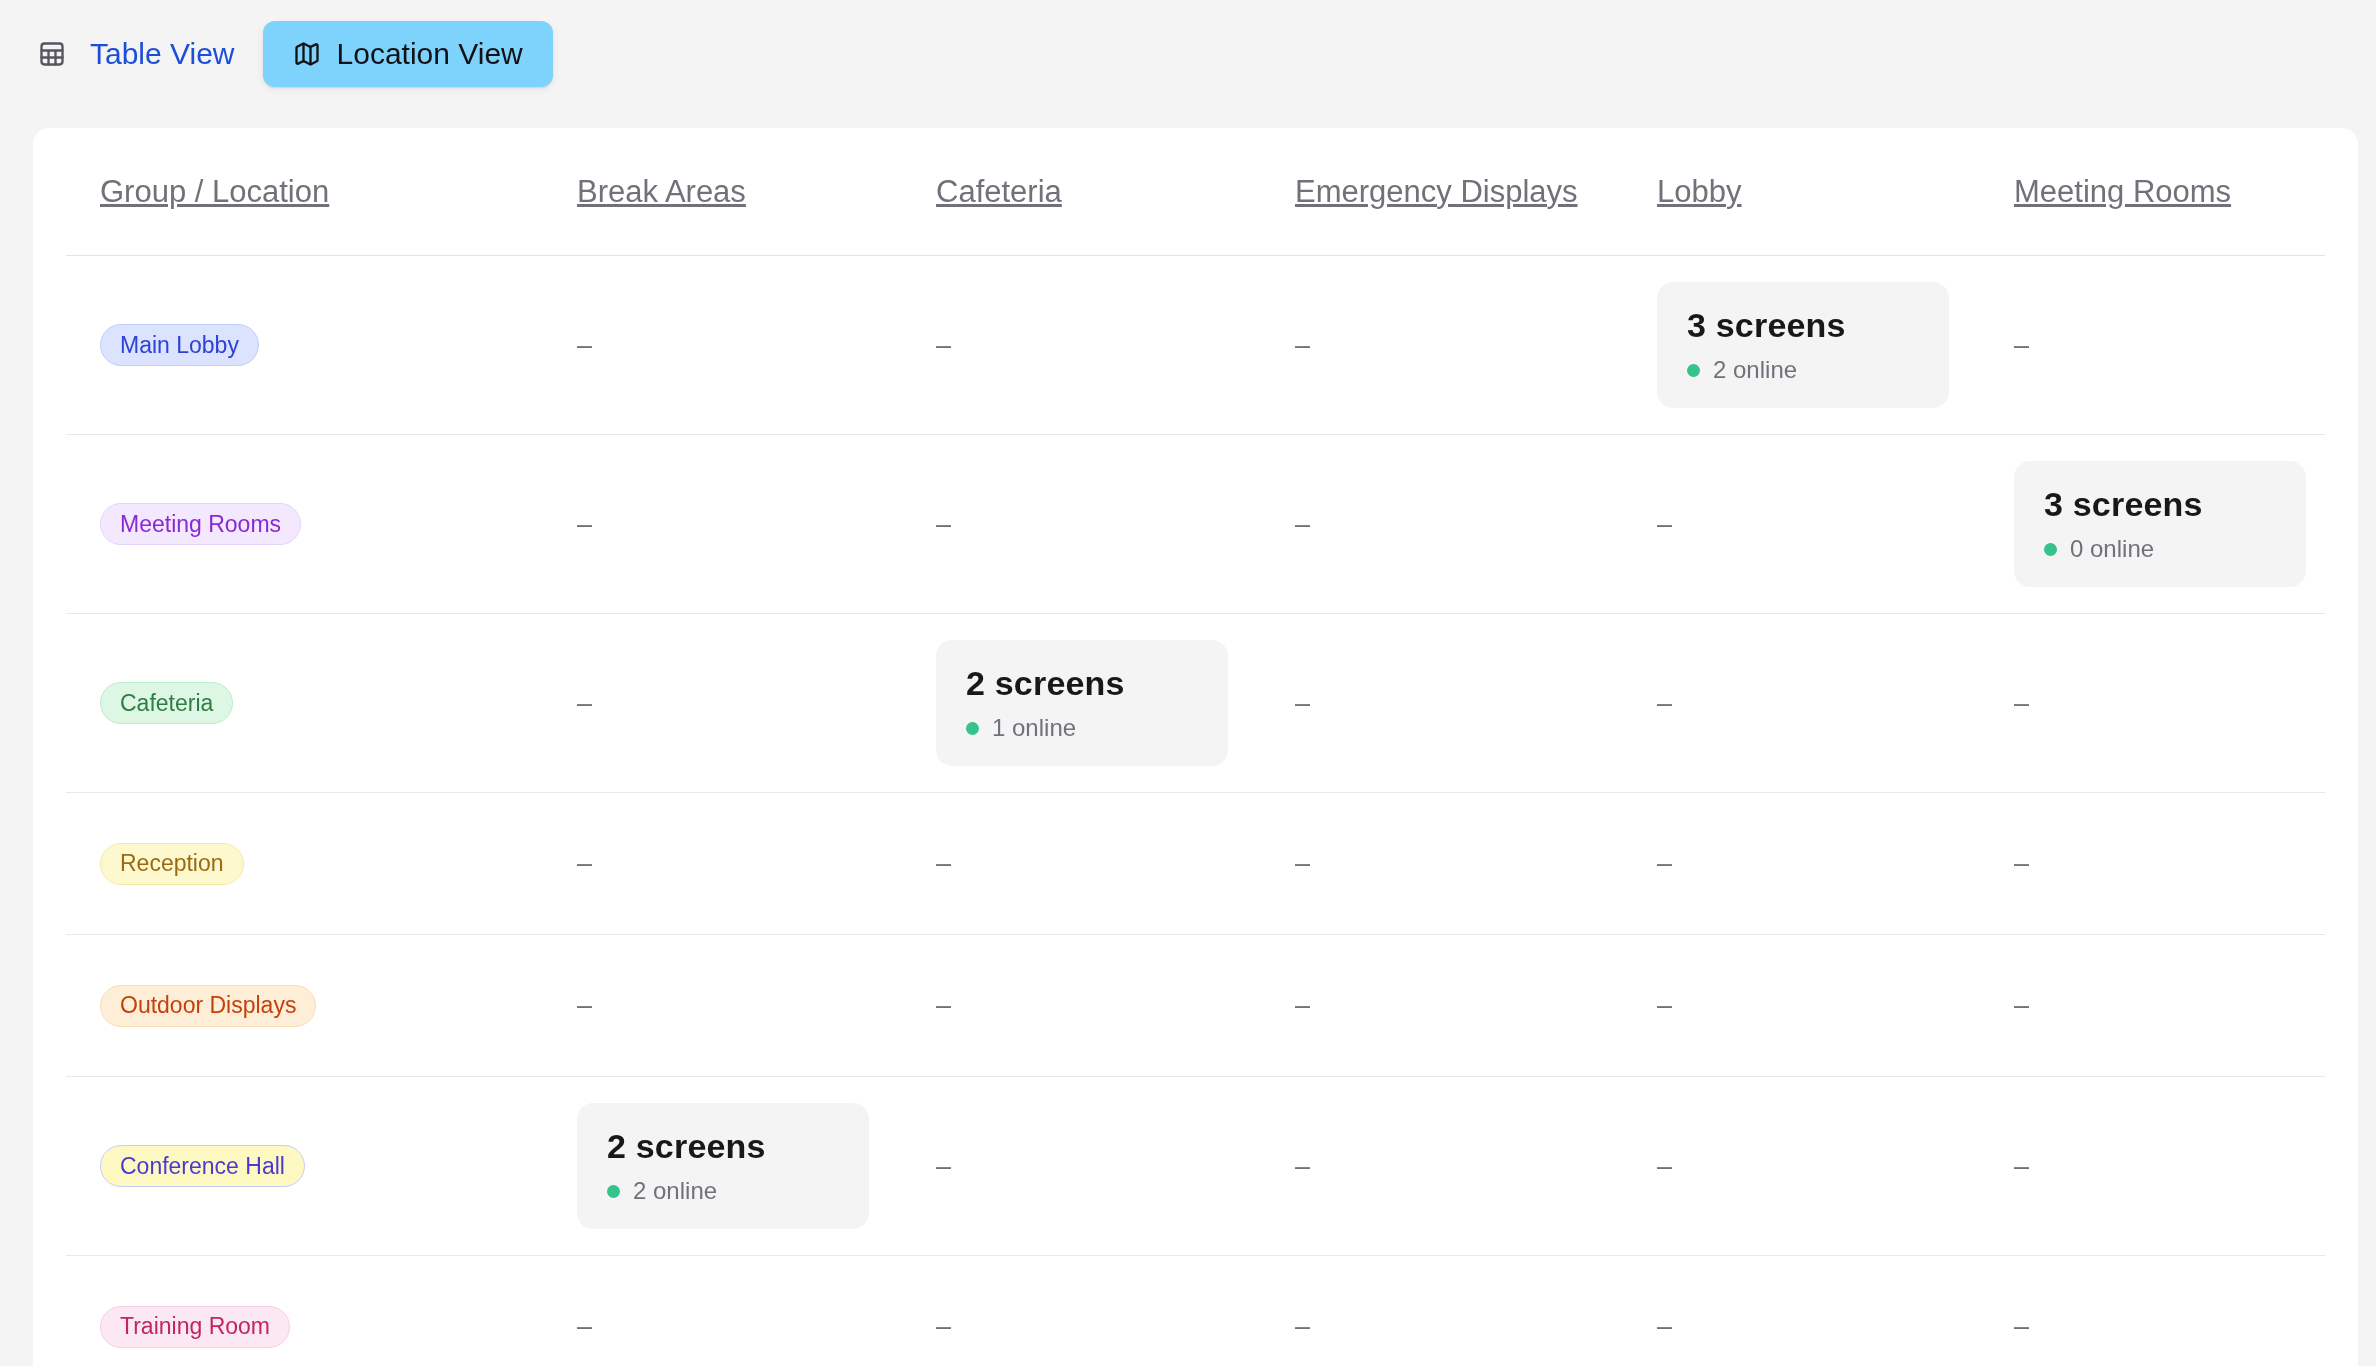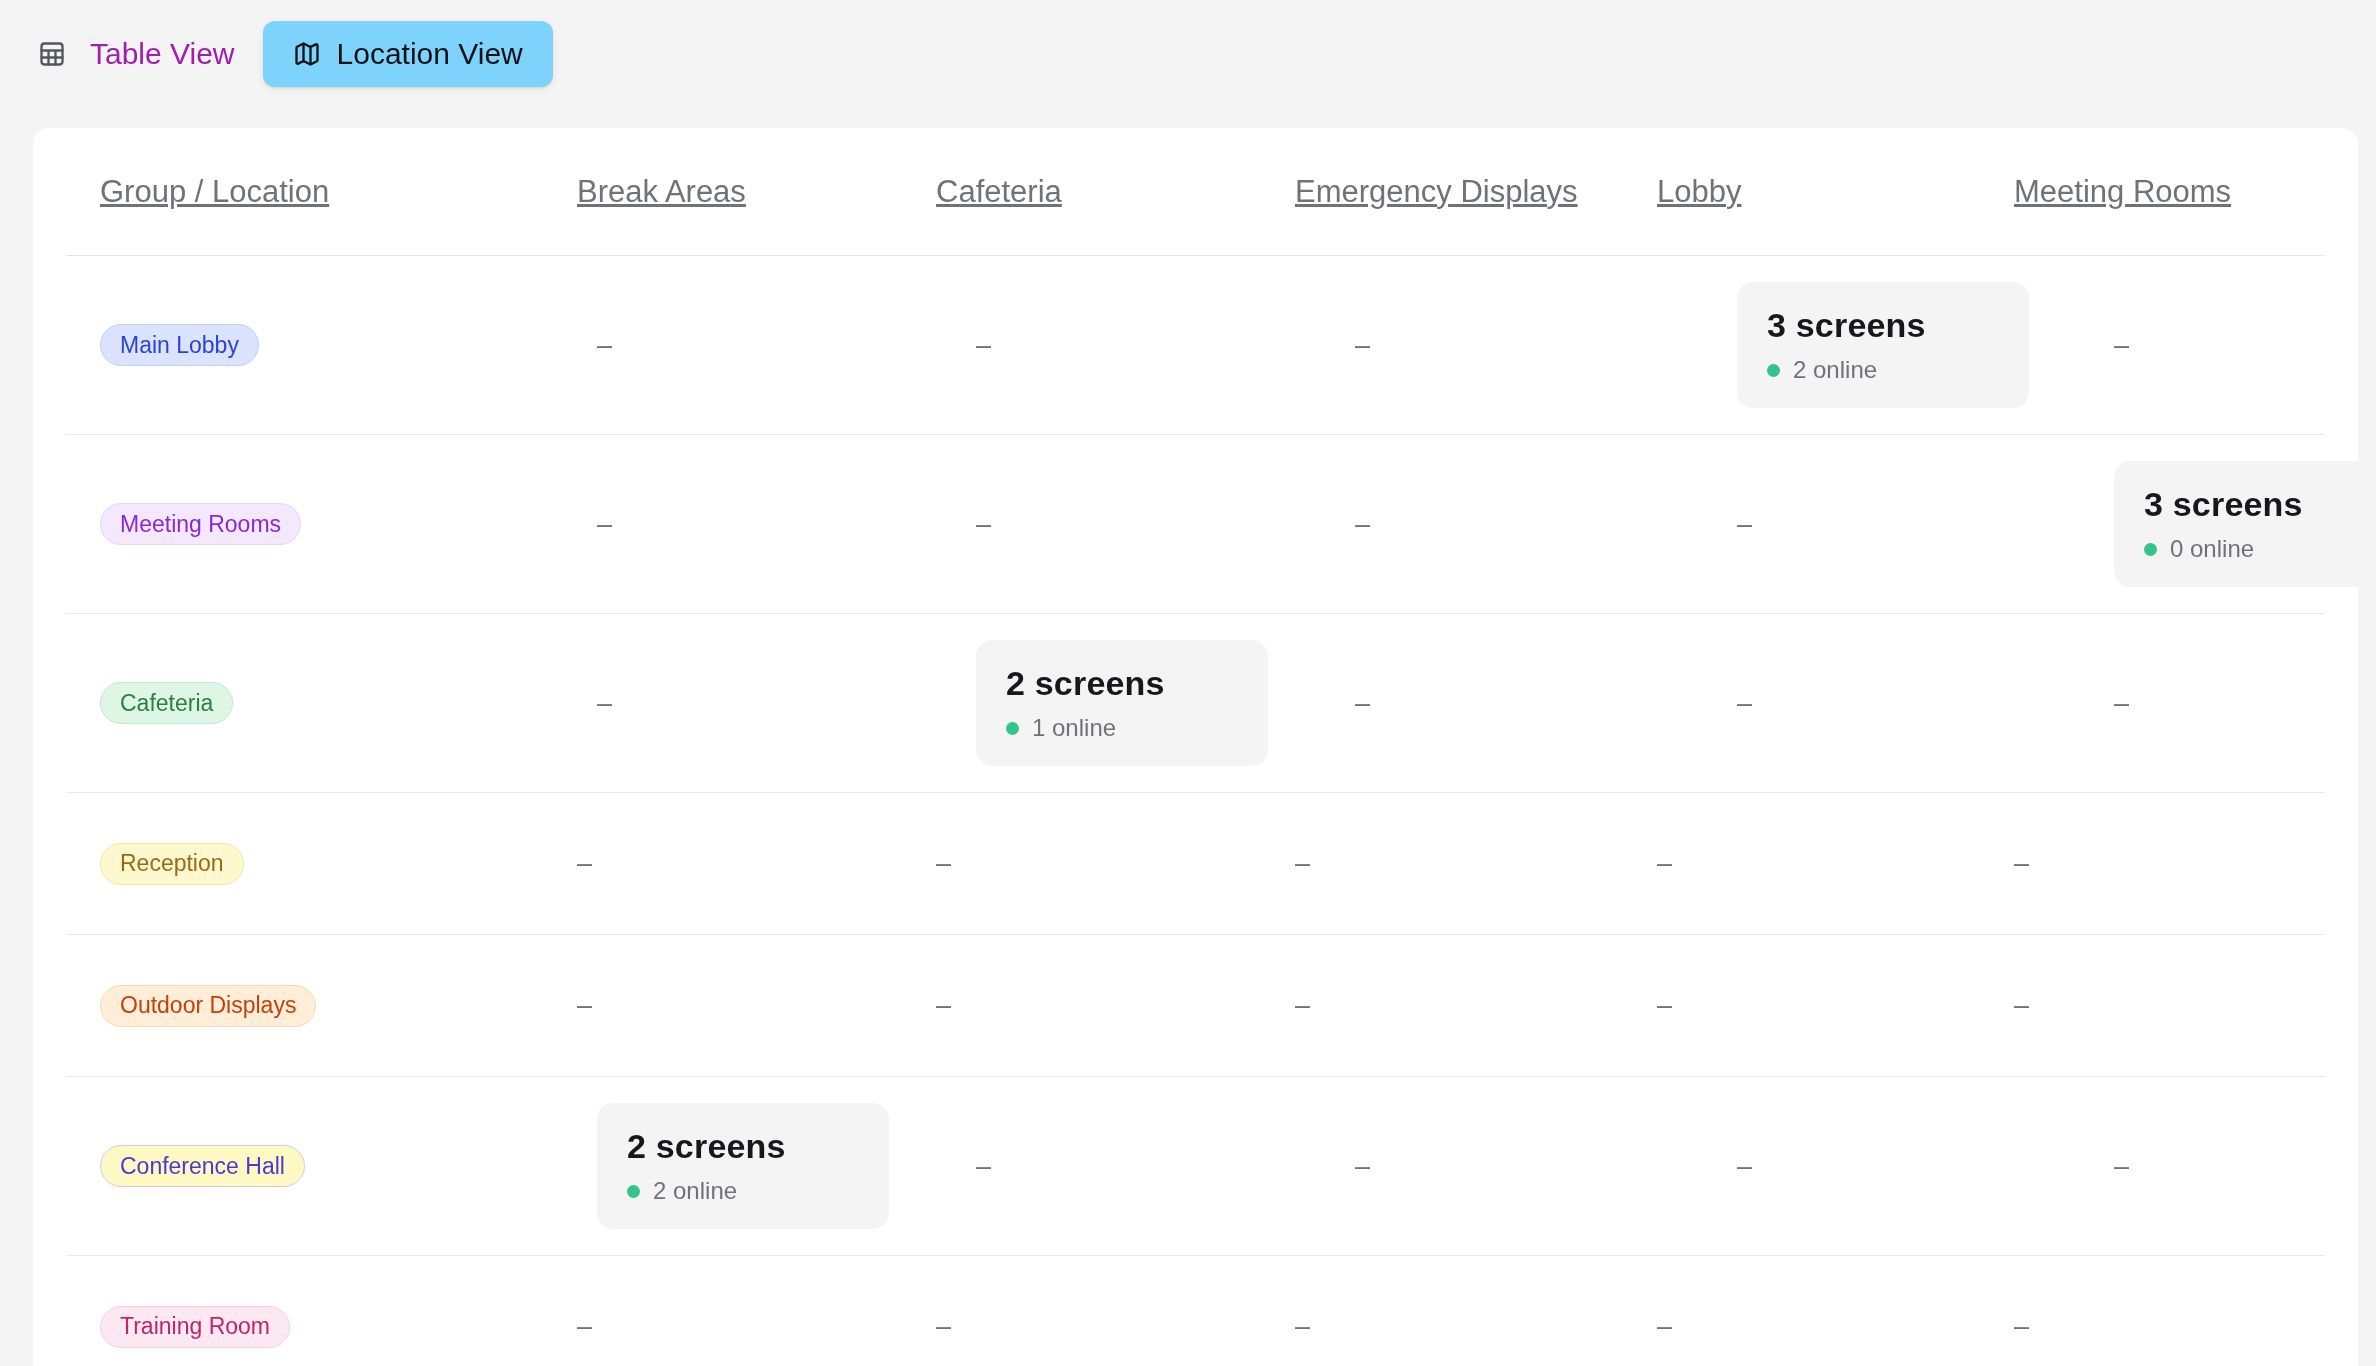--- a/index.html
+++ b/index.html
@@ -12,21 +12,21 @@
     -webkit-font-smoothing:antialiased;
   }
 
   
   .tabbar { display:flex; align-items:center; padding:21px 0 0 38px; }
   .tab {
     display:flex; align-items:center; gap:16px;
     height:66px; font-size:30px; font-weight:500;
     cursor:pointer; white-space:nowrap;
   }
-  .tab-inactive { color:#a21caf; padding:0;gap:24px; }
+  .tab-inactive { color:#1d4ed8; padding:0;gap:24px; }
   .tab-active {
     margin-left:28px; padding:0 30px;
     background:#7dd3fc; border-radius:12px; color:#121216;
     box-shadow:0 1px 2px rgba(0,0,0,.10), 0 3px 8px rgba(0,0,0,.06);
     justify-content:space-between;
   }
   .tab svg { flex:0 0 auto; }
 
   
   .panel {
@@ -41,21 +41,21 @@
     grid-template-columns:511px 359px 359px 362px 357px 1fr;
     align-items:center;
   }
   .thead {
     height:128px;
     border-bottom:1px solid #e4e4e7;
     color:#71717a; font-size:31px; font-weight:400;text-decoration:underline;
   }
   .thead > div:first-child, .trow > .cell:first-child { padding-left:34px; }
   .trow { border-bottom:1px solid #e9e9ec; }
-  .row-tall  { height:179px;gap:20px; }
+  .row-tall  { height:179px; }
   .row-short { height:142px; }
 
   .badge {
     display:inline-flex; align-items:center;
     height:42px; padding:0 19px;
     border-radius:21px;
     border:1.5px solid transparent;
     font-size:23px; line-height:1;
     cursor:pointer; white-space:nowrap;
   }

